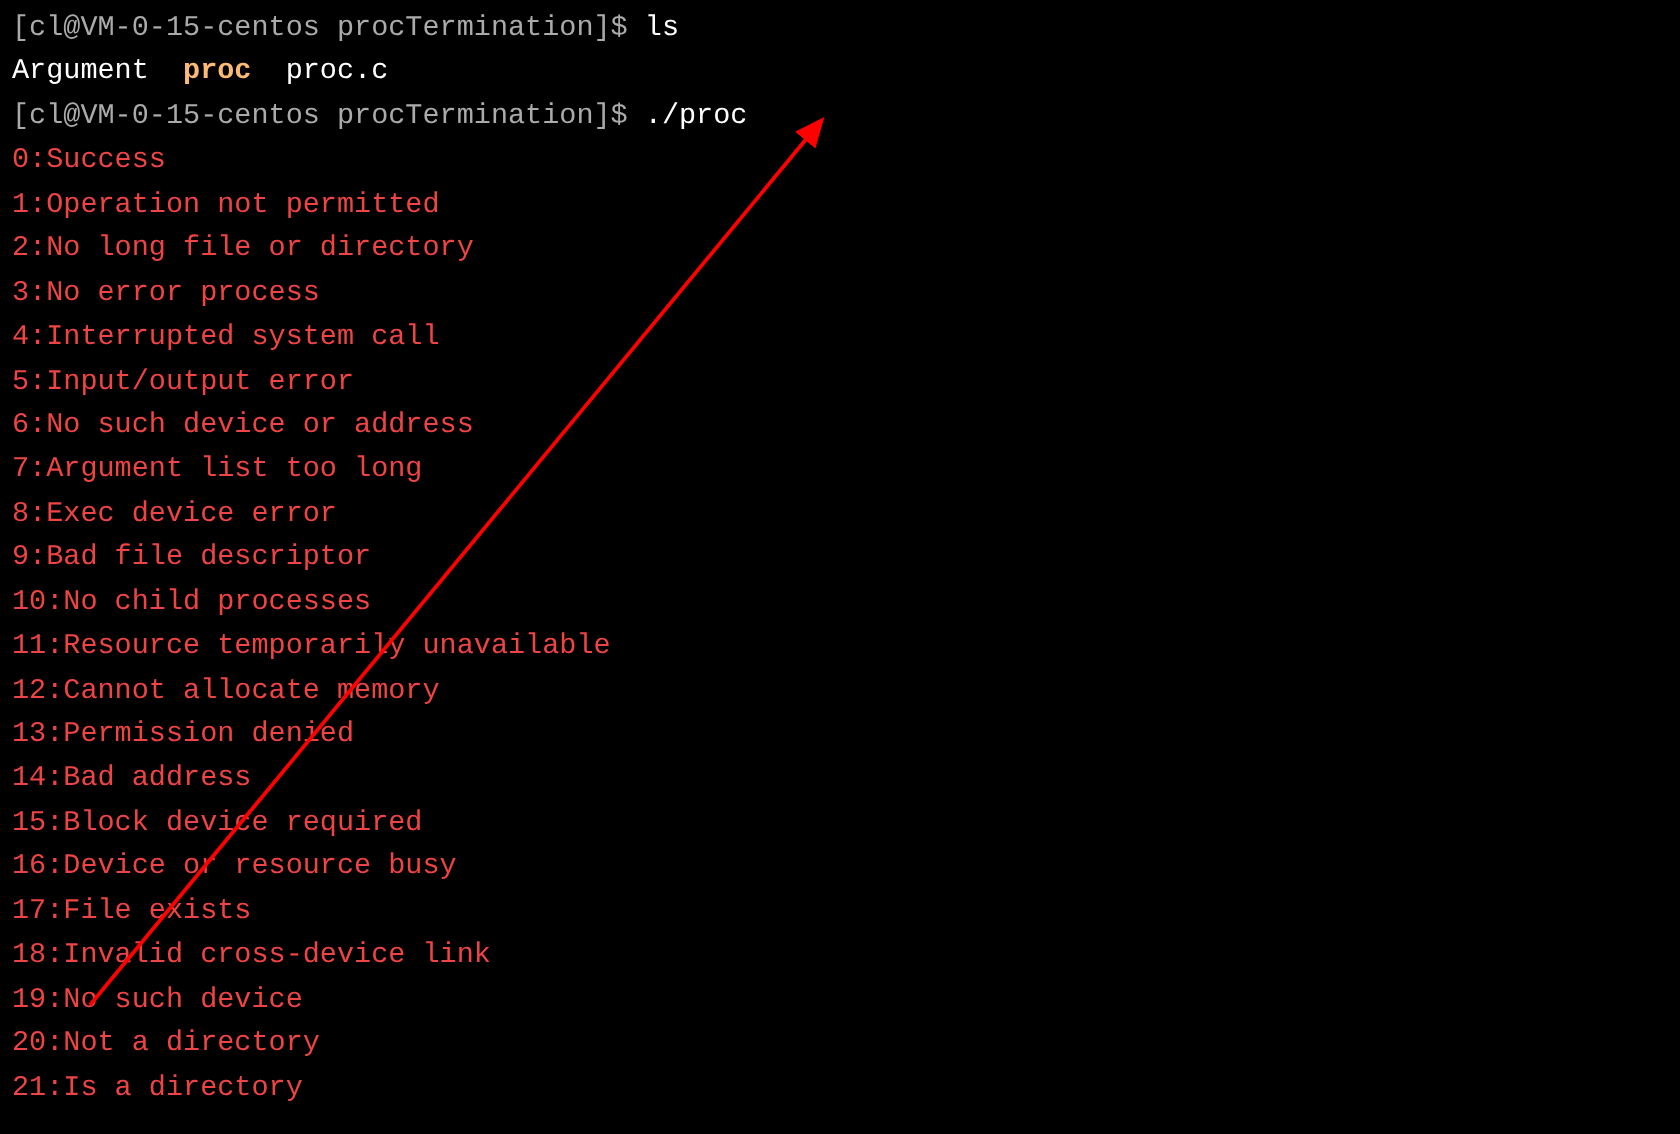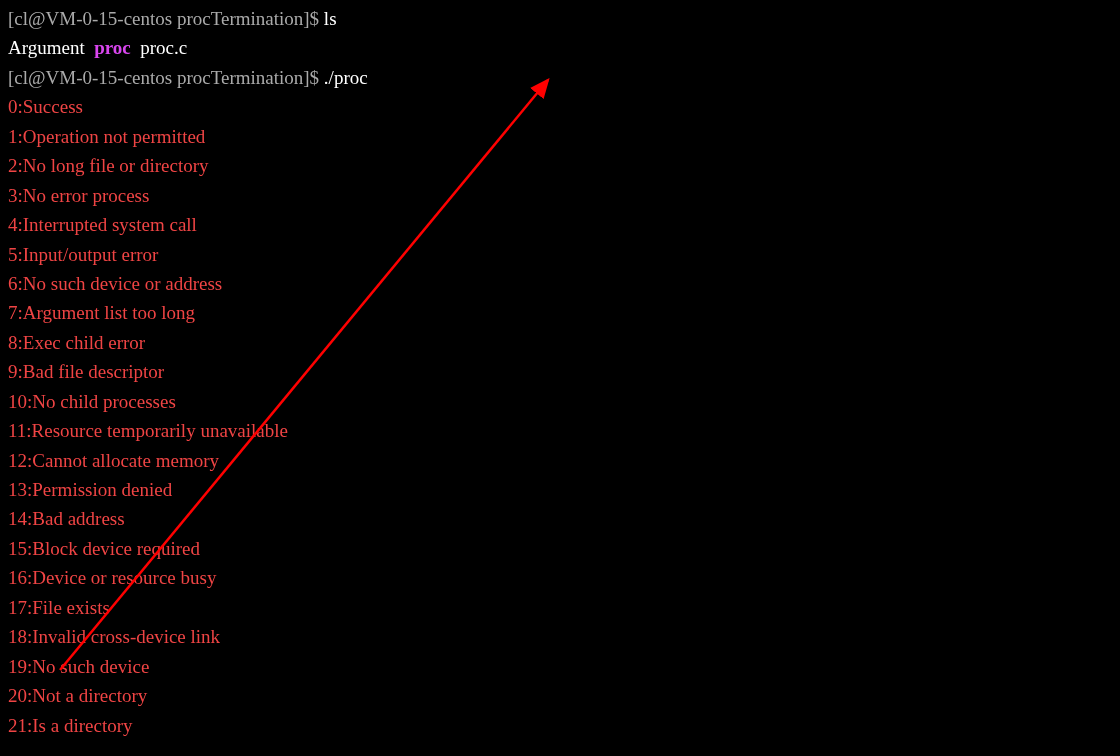--- a/index.html
+++ b/index.html
@@ -14,30 +14,29 @@
       font-size: 19px;
       line-height: 1.55;
       padding: 4px 8px;
       width: 1120px;
       height: 756px;
       overflow: hidden;
       position: relative;
     }
     .term-line {
       white-space: pre;
-      font-family: Liberation Serif, serif;
     }
     .prompt-gray {
       color: #aaaaaa;
     }
     .user-cmd {
       color: #ffffff;
     }
     .exec-green {
-      color: #d946ef;
+      color: #fdba74;
       font-weight: bold;
     }
     .ls-white {
       color: #ffffff;
     }
     .output-white {
       color: #ef4444;
     }
     .arrow-svg {
       position: absolute;
@@ -57,21 +56,21 @@
 
 <div id="errors-container">
     <div class="term-line output-white">0:Success</div>
     <div class="term-line output-white">1:Operation not permitted</div>
     <div class="term-line output-white">2:No long file or directory</div>
     <div class="term-line output-white">3:No error process</div>
     <div class="term-line output-white">4:Interrupted system call</div>
     <div class="term-line output-white">5:Input/output error</div>
     <div class="term-line output-white">6:No such device or address</div>
     <div class="term-line output-white">7:Argument list too long</div>
-    <div class="term-line output-white">8:Exec child error</div>
+    <div class="term-line output-white">8:Exec device error</div>
     <div class="term-line output-white">9:Bad file descriptor</div>
     <div class="term-line output-white">10:No child processes</div>
     <div class="term-line output-white">11:Resource temporarily unavailable</div>
     <div class="term-line output-white">12:Cannot allocate memory</div>
     <div class="term-line output-white">13:Permission denied</div>
     <div class="term-line output-white">14:Bad address</div>
     <div class="term-line output-white">15:Block device required</div>
     <div class="term-line output-white">16:Device or resource busy</div>
     <div class="term-line output-white">17:File exists</div>
     <div class="term-line output-white">18:Invalid cross-device link</div>

